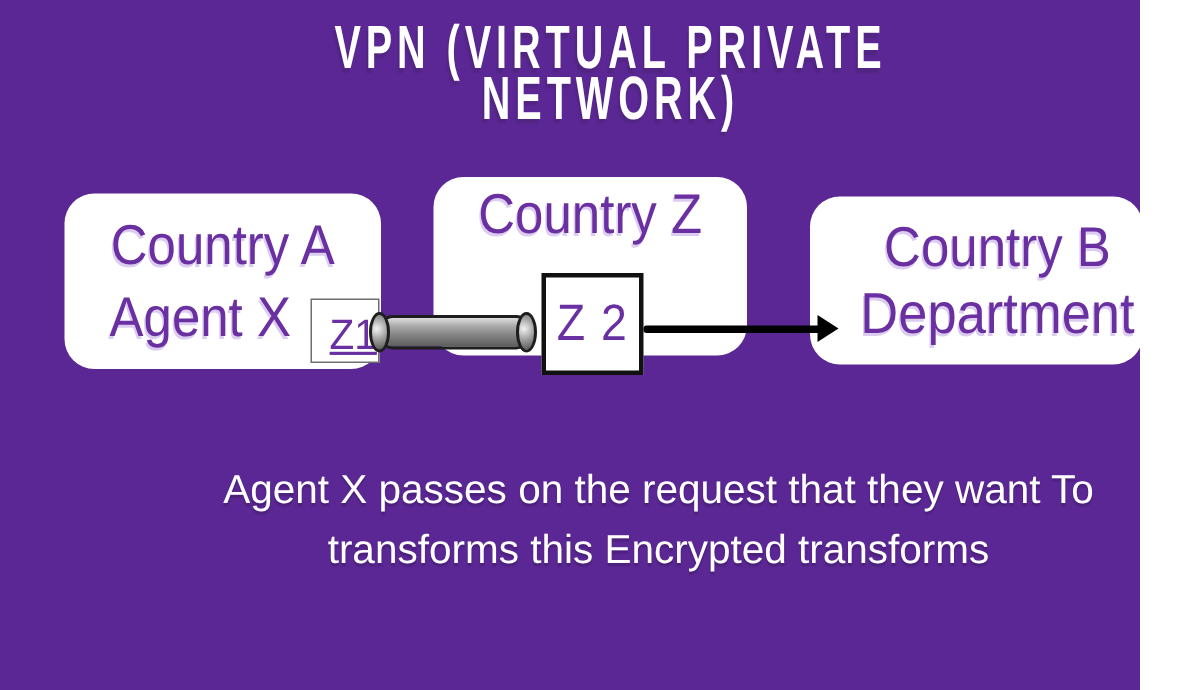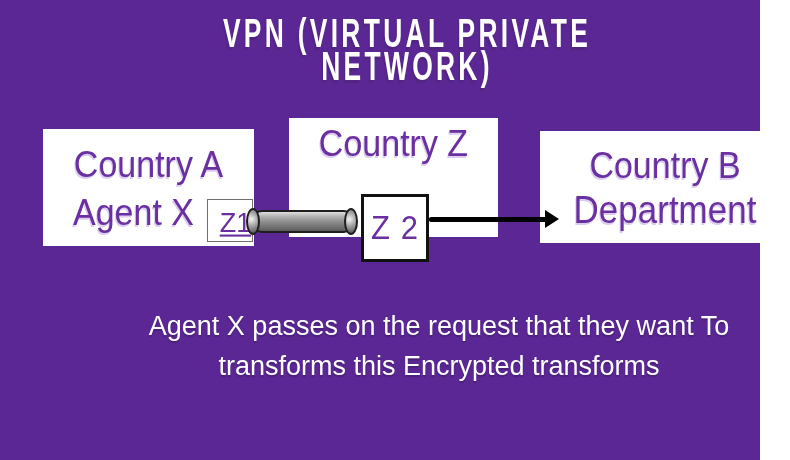--- a/index.html
+++ b/index.html
@@ -27,20 +27,21 @@
     transform:translateX(12px) scaleX(0.66) scaleY(1.02);
     transform-origin:50% 0;
     text-shadow:-2px 3px 1px rgba(70,35,110,0.45);
     white-space:nowrap;
   }
   
   .wbox{
     position:absolute;background:var(--box_bg,#fff);
     display:flex;flex-direction:column;align-items:center;justify-content:center;
     color:var(--box_text,#6A2FA0);
+    border-radius:20px;
   }
   .box-line{
     display:block;font-size:34px;line-height:40px;
     transform:scaleY(1.1);
     text-shadow:-1px 2px 0 rgba(190,162,228,0.55);
     white-space:nowrap;
   }
   .country-a{left:43px;top:129px;width:211px;height:117px;gap:8px;}
   .country-a .agent-x{margin-right:30px;}
   .country-z{left:289px;top:118px;width:209px;height:119px;justify-content:flex-start;padding-top:5px;}
@@ -50,21 +51,21 @@
   .z1-box{
     position:absolute;left:207px;top:199px;width:46px;height:43px;
     background:var(--box_bg,#fff);border:1px solid #6f6f6f;
     display:flex;align-items:center;justify-content:center;padding-top:6px;padding-left:11px;
   }
   .z1-box span{
     font-size:27px;color:var(--box_text,#6A2FA0);
     text-decoration:underline;transform:scaleY(1.05);
   }
   .z2-box{
-    position:absolute;left:361px;top:194px;width:68px;height:68px;
+    position:absolute;left:361px;top:182px;width:68px;height:68px;
     background:var(--box_bg,#fff);border:3px solid #111;
     display:flex;align-items:center;justify-content:center;
   }
   .z2-box span{
     font-size:31px;letter-spacing:1px;color:var(--box_text,#6A2FA0);
     transform:scaleY(1.1);
   }
   
   .pipe-tube{
     position:absolute;left:252px;top:210px;width:102px;height:23px;

